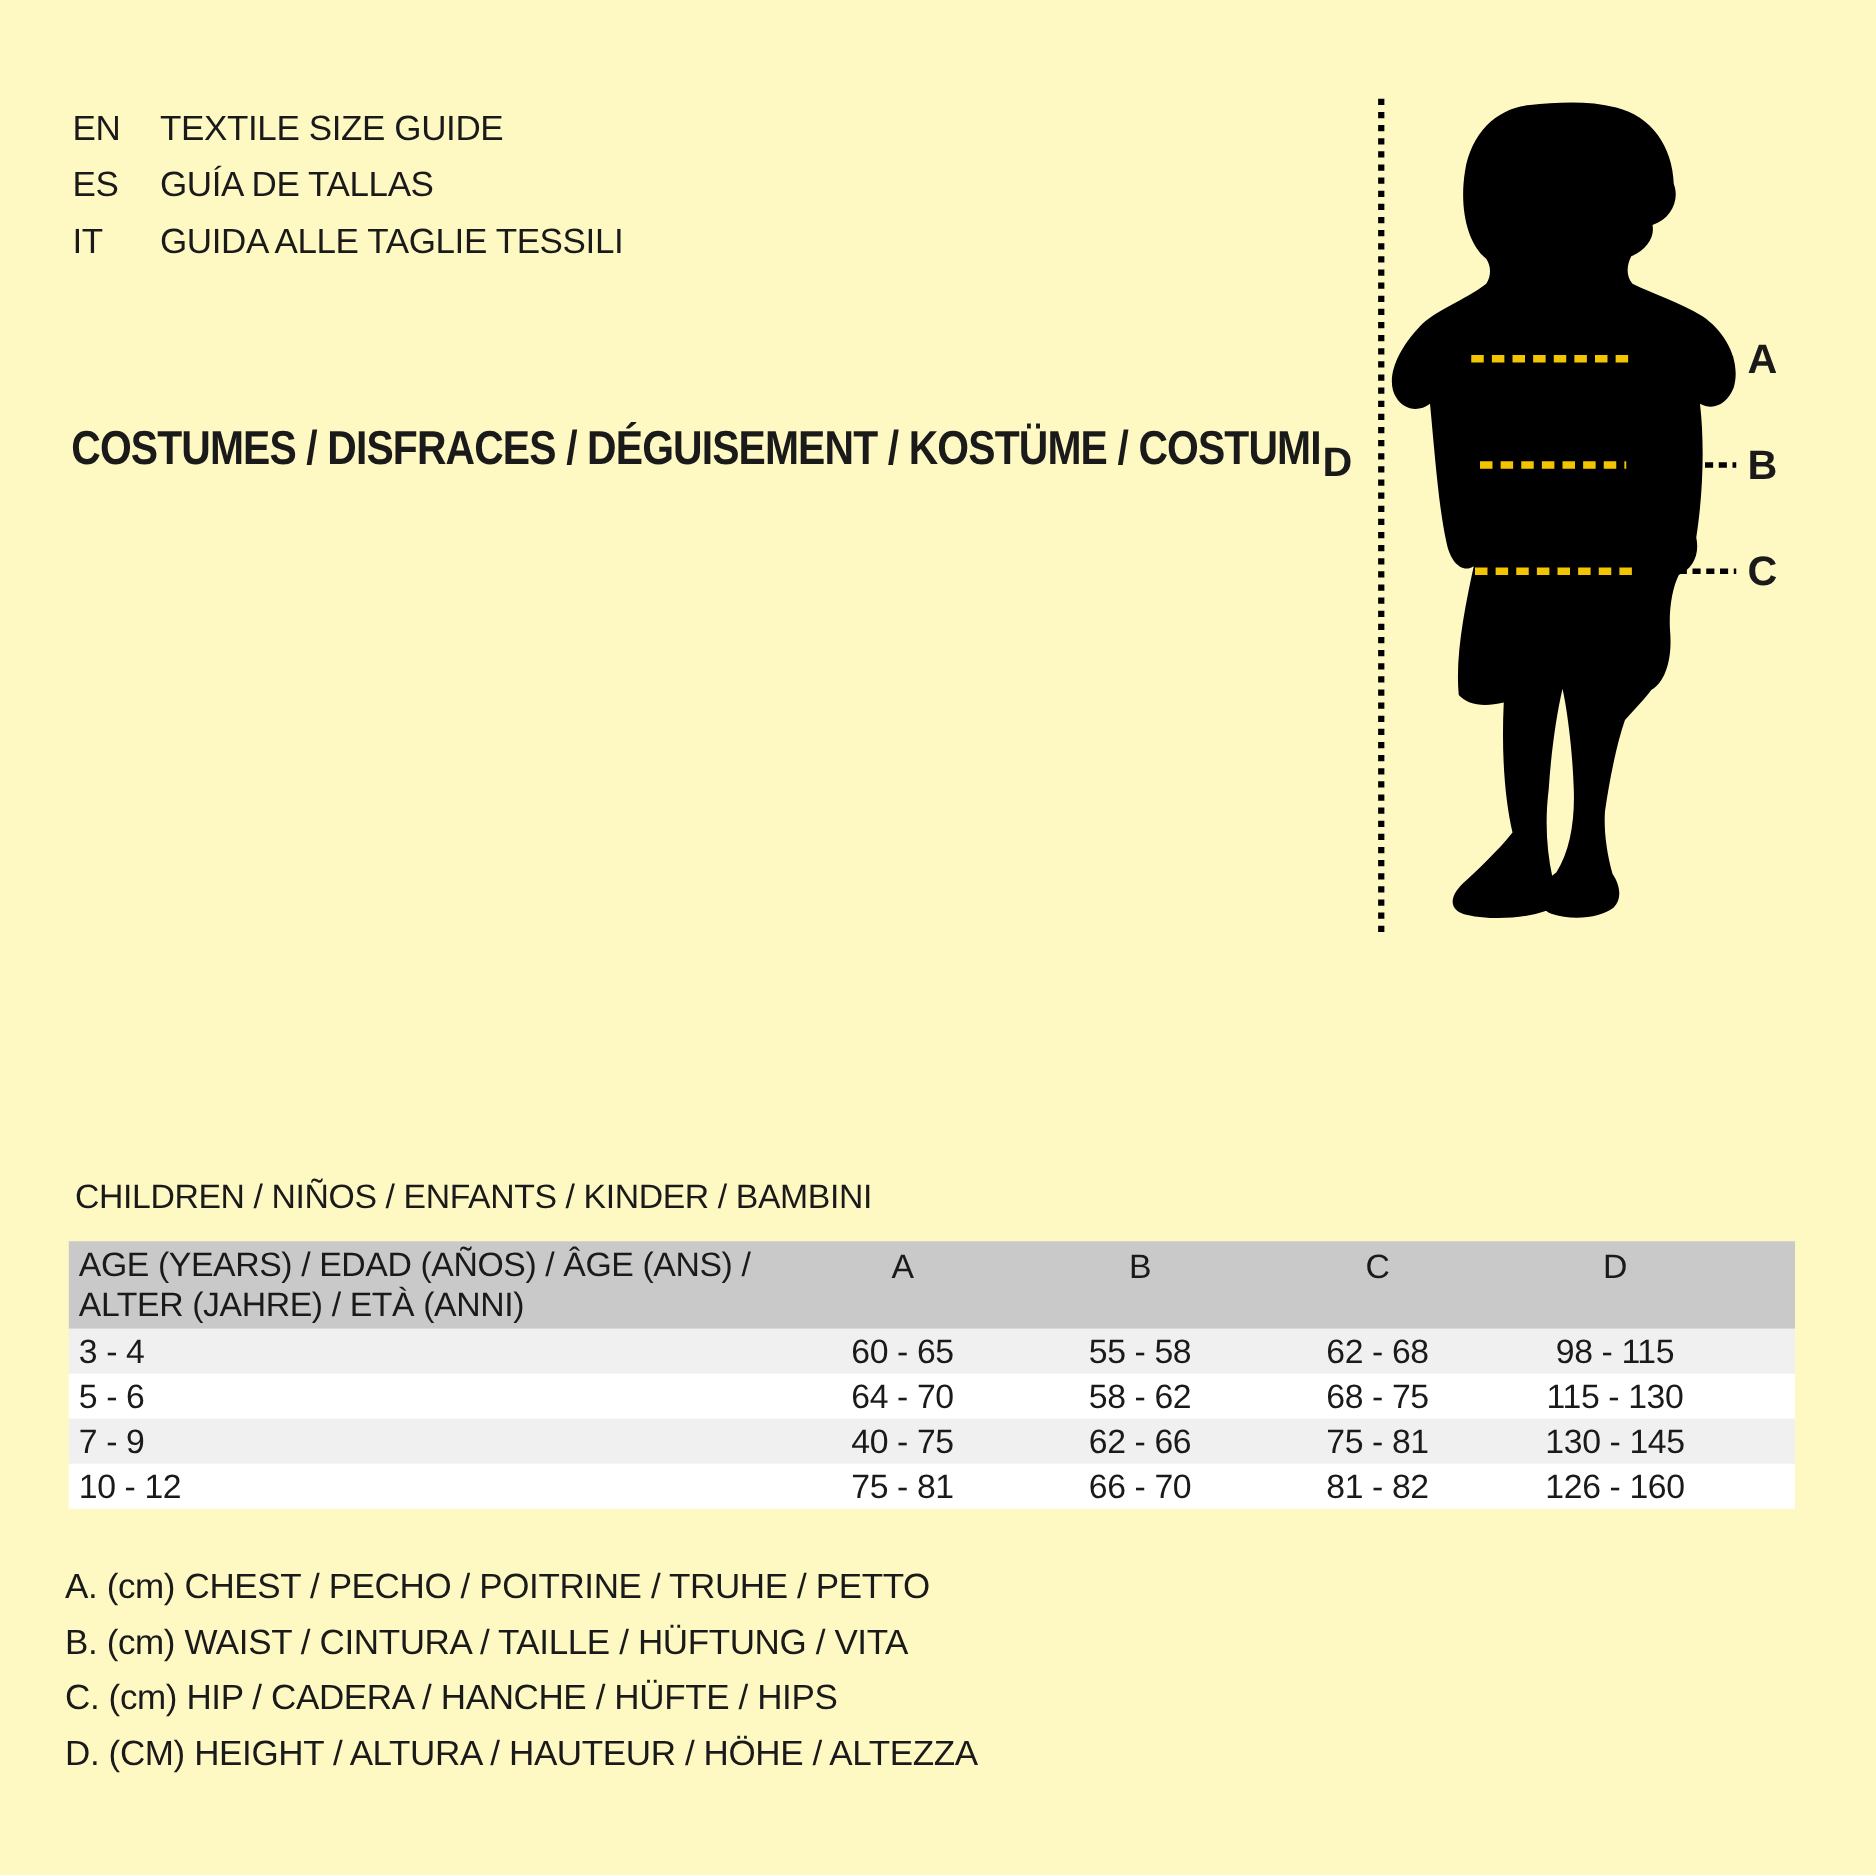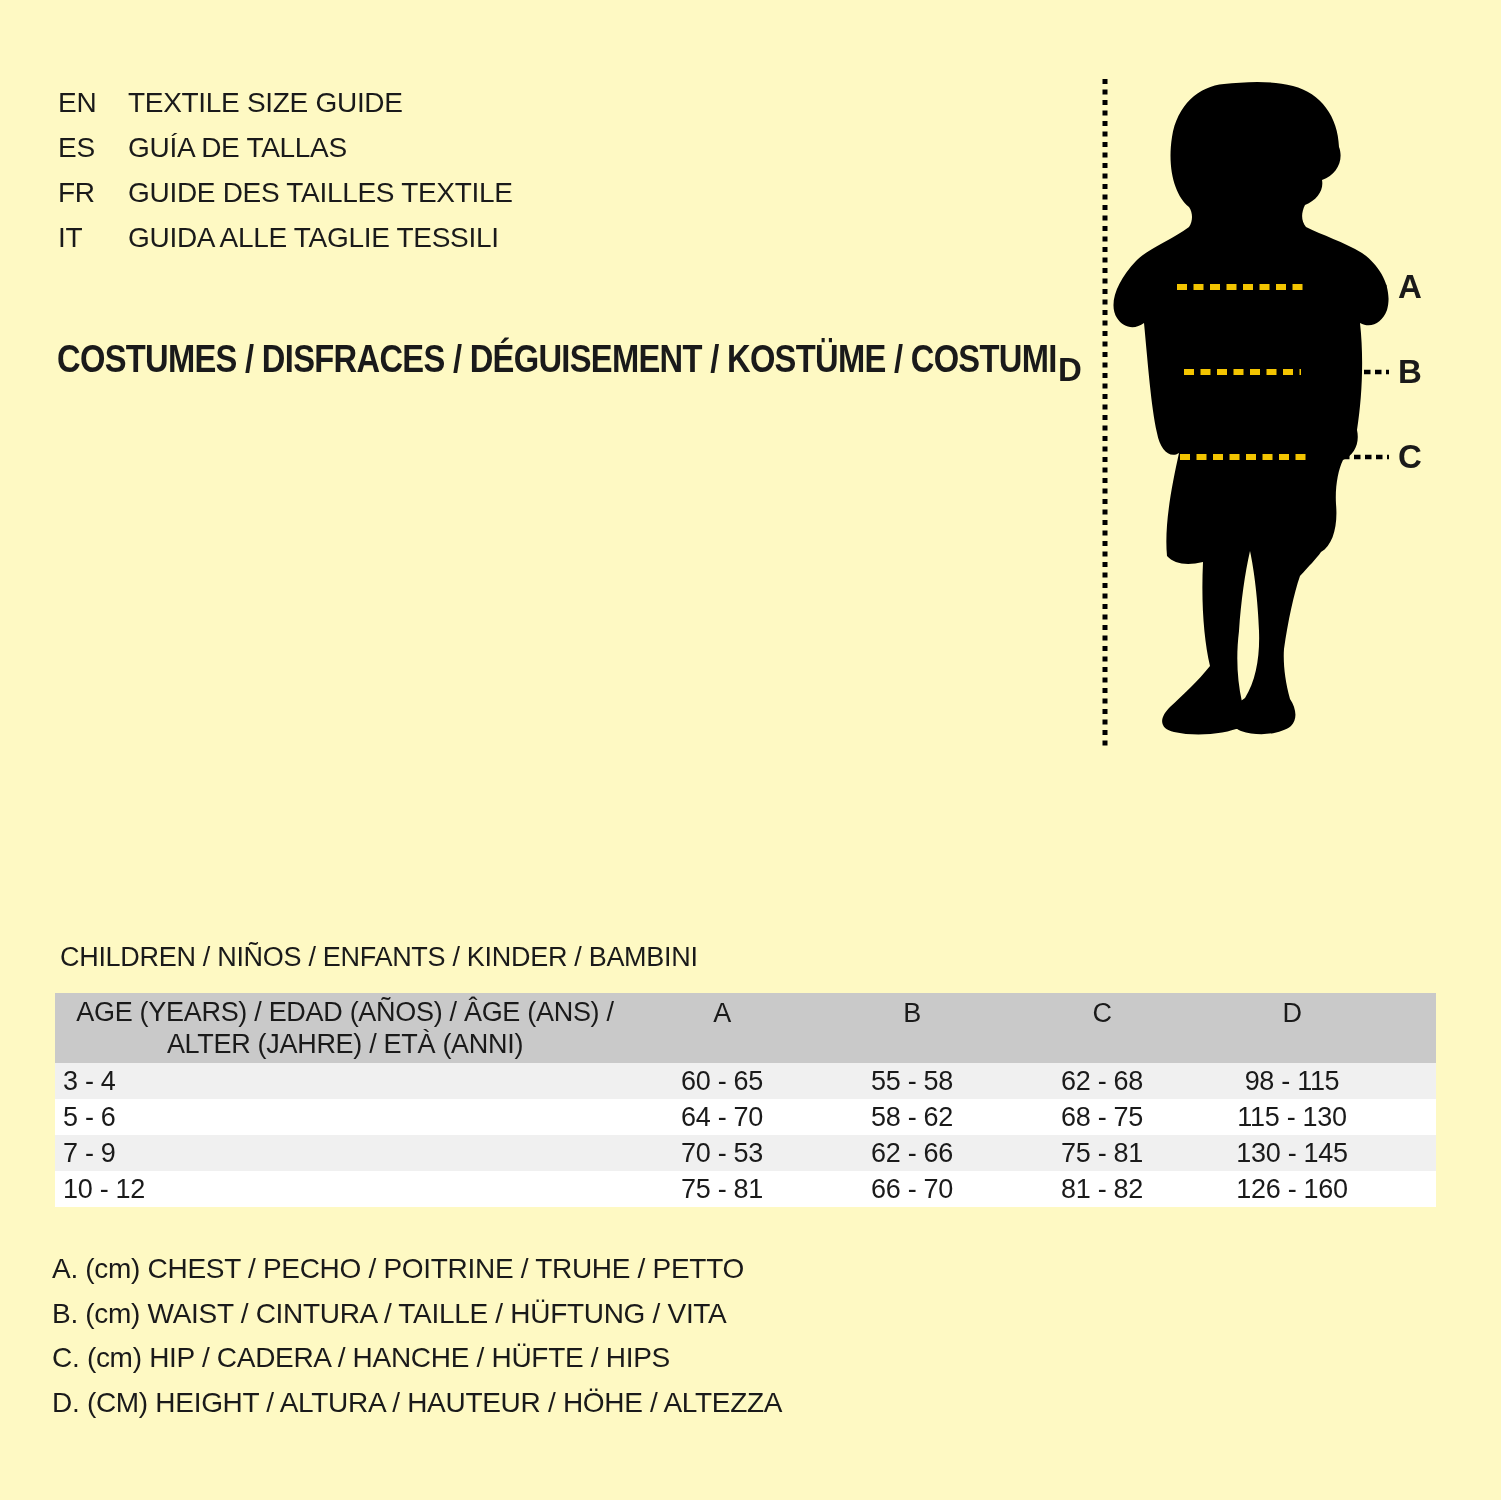--- a/index.html
+++ b/index.html
@@ -31,21 +31,21 @@
   }
   .label-a{left:1398px;top:268px;}
   .label-b{left:1398px;top:353px;}
   .label-c{left:1398px;top:438px;}
   .label-d{left:1058px;top:351px;}
   
   .table-title{position:absolute;left:60px;top:942px;font-size:27px;white-space:nowrap;}
   .size-table{position:absolute;left:55px;top:993px;width:1381px;}
   .trow,.thead{display:grid;grid-template-columns:572px 190px 190px 190px 190px;}
   .thead{background:var(--table-header-bg,#c8c8c8);height:70px;}
-  .thead .cell{font-size:27px;text-align:center;}
+  .thead .cell{font-size:27px;}
   .thead .age-cell{padding-left:8px;padding-top:3px;line-height:32px;}
   .thead .col-letter{text-align:center;padding-top:5px;}
   .trow{height:36px;align-items:center;font-size:27px;}
   .trow .age-cell{padding-left:8px;}
   .trow .num-cell{text-align:center;}
   .trow:nth-child(odd){background:#ffffff;}
   .trow:nth-child(even){background:var(--table-stripe-bg,#f0f0f0);}
   
   .legend{position:absolute;left:52px;top:1247px;}
   .legend-row{height:44.6px;display:flex;align-items:center;font-size:28px;white-space:nowrap;}
@@ -56,24 +56,20 @@
 <div id="page">
 
   <div class="lang-block">
     <div class="lang-row">
       <span class="lang-code">EN</span>
       <span class="lang-label">TEXTILE SIZE GUIDE</span>
     </div>
     <div class="lang-row">
       <span class="lang-code">ES</span>
       <span class="lang-label">GUÍA DE TALLAS</span>
-    </div>
-    <div class="lang-row">
-      <span class="lang-code">FR</span>
-      <span class="lang-label">GUIDE DES TAILLES TEXTILE</span>
     </div>
     <div class="lang-row">
       <span class="lang-code">IT</span>
       <span class="lang-label">GUIDA ALLE TAGLIE TESSILI</span>
     </div>
   </div>
 
   <div class="costumes">COSTUMES / DISFRACES / DÉGUISEMENT / KOSTÜME / COSTUMI</div>
 
   <svg class="figure-svg" width="420" height="710" viewBox="1040 55 420 710" xmlns="http://www.w3.org/2000/svg">
@@ -156,21 +152,21 @@
     </div>
     <div class="trow">
       <div class="cell age-cell">5 - 6</div>
       <div class="cell num-cell">64 - 70</div>
       <div class="cell num-cell">58 - 62</div>
       <div class="cell num-cell">68 - 75</div>
       <div class="cell num-cell">115 - 130</div>
     </div>
     <div class="trow">
       <div class="cell age-cell">7 - 9</div>
-      <div class="cell num-cell">70 - 53</div>
+      <div class="cell num-cell">40 - 75</div>
       <div class="cell num-cell">62 - 66</div>
       <div class="cell num-cell">75 - 81</div>
       <div class="cell num-cell">130 - 145</div>
     </div>
     <div class="trow">
       <div class="cell age-cell">10 - 12</div>
       <div class="cell num-cell">75 - 81</div>
       <div class="cell num-cell">66 - 70</div>
       <div class="cell num-cell">81 - 82</div>
       <div class="cell num-cell">126 - 160</div>

